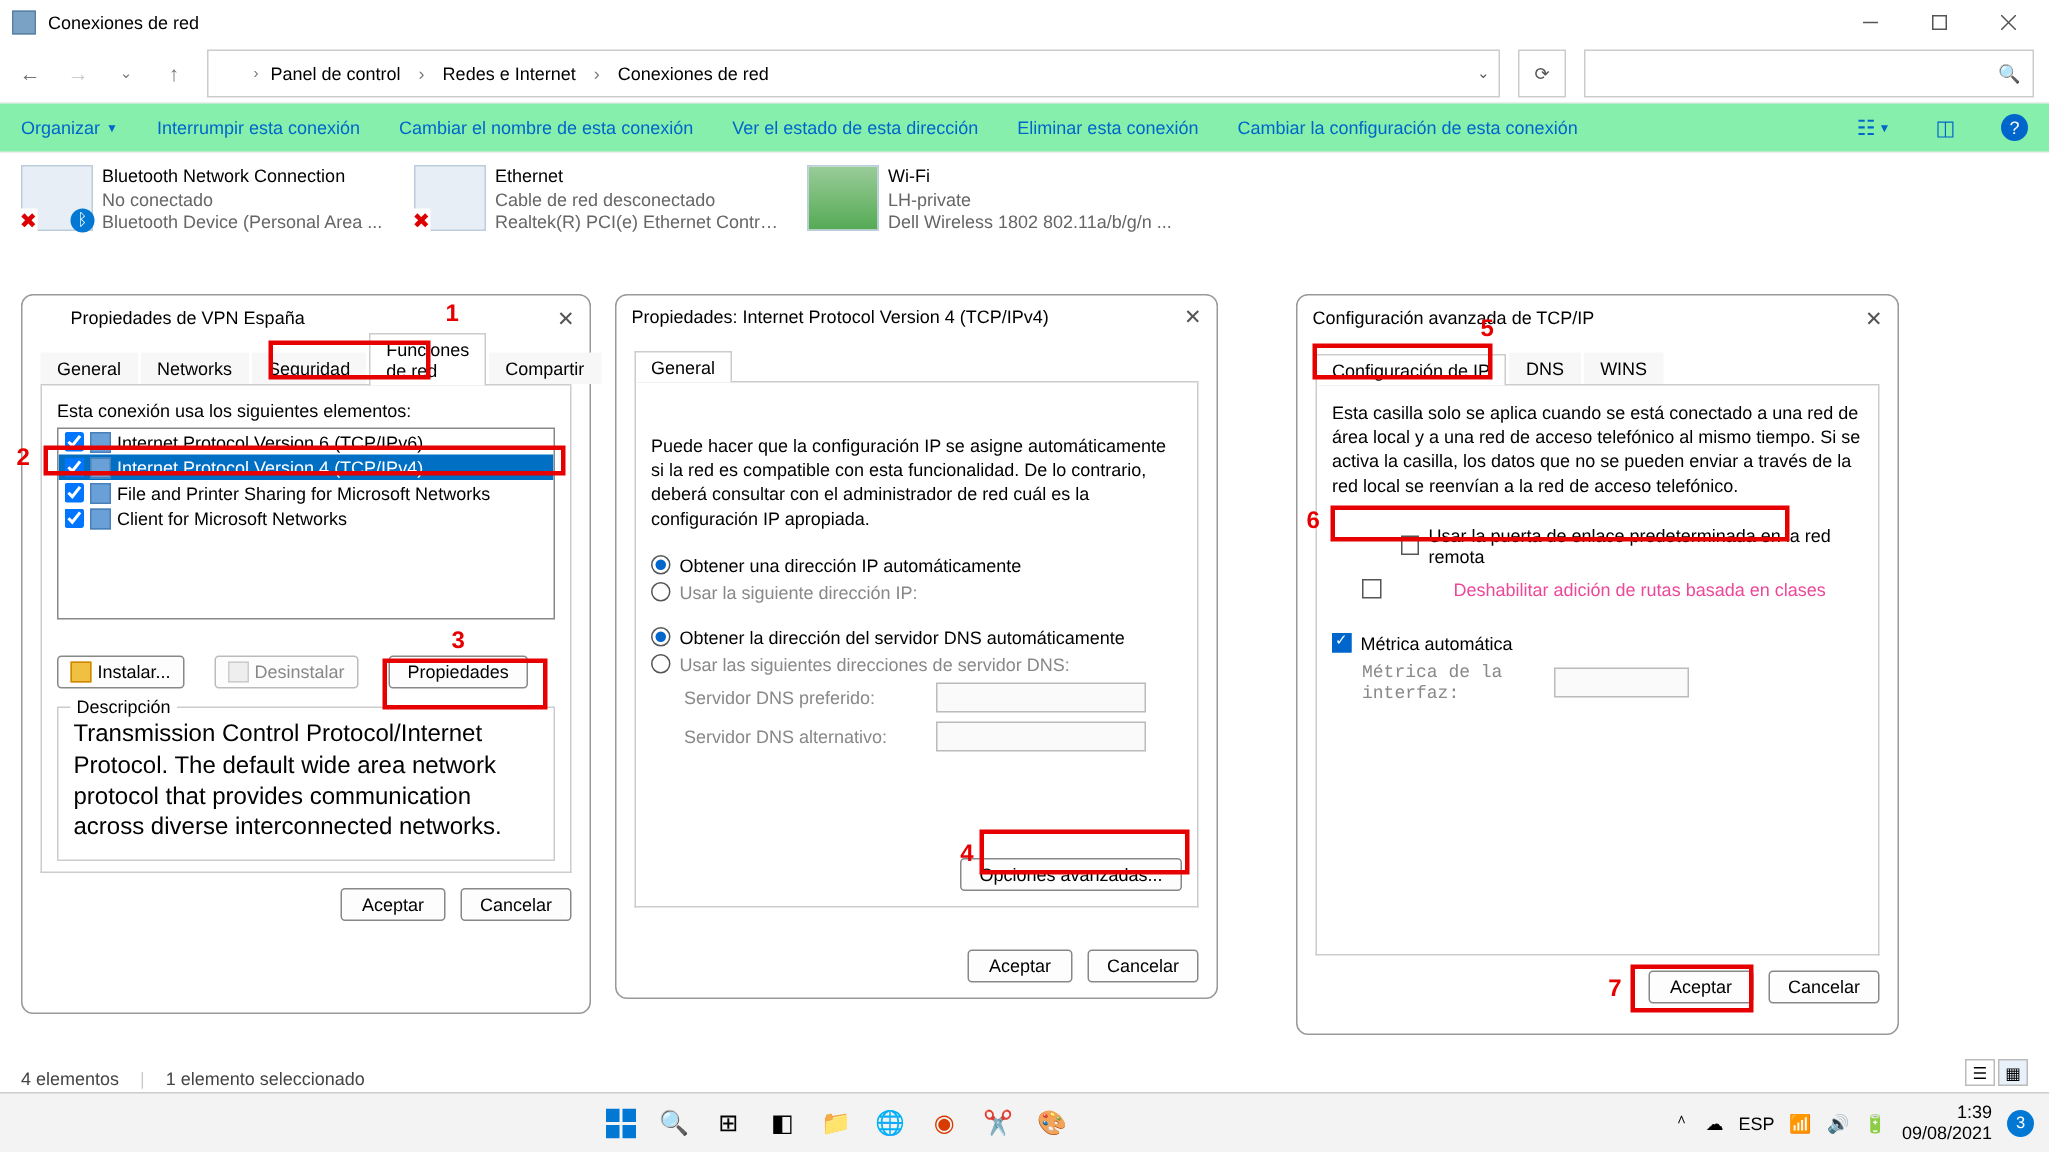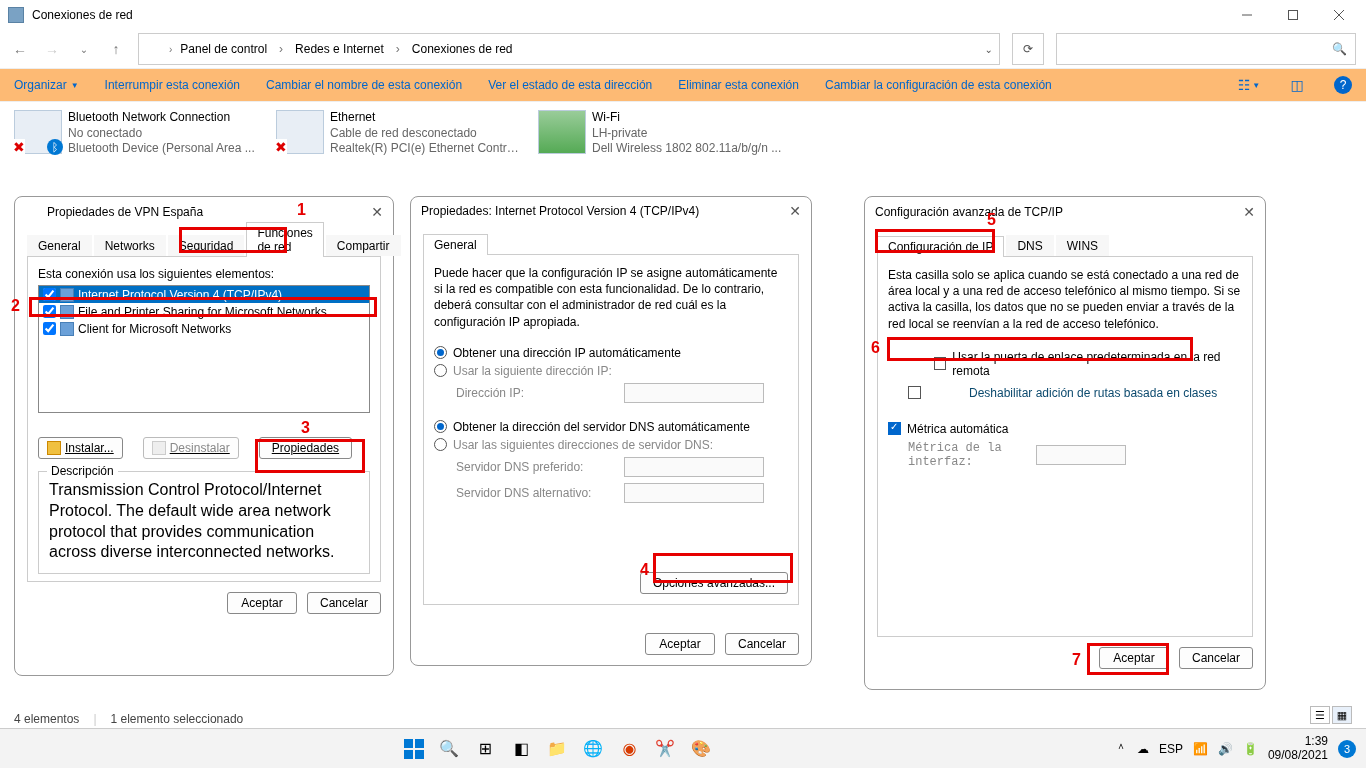--- a/index.html
+++ b/index.html
@@ -19,21 +19,21 @@
 .navbar { height: 38px; display:flex; align-items:center; padding: 0 10px; gap:12px; }
 .nav-arrow { width:20px; height:20px; display:flex; align-items:center; justify-content:center; color:#777; font-size:14px;}
 .addr { flex:1; height: 32px; border:1px solid #ccc; border-radius:0; display:flex; align-items:center; padding:0 6px; gap:8px; position:relative; }
 .addr .crumb { color:#000; }
 .addr .sep { color:#777; margin:0 4px;}
 .addr .chev { position:absolute; right:6px; color:#555; font-size:10px;}
 .btn-square { width:32px; height:32px; border:1px solid #ccc; display:flex; align-items:center; justify-content:center; color:#555; }
 .search-box { width:300px; height:32px; border:1px solid #ccc; display:flex; align-items:center; padding-right:8px; justify-content:flex-end; color:#777;}
 
 
-.cmdbar { height: 34px; display:flex; align-items:center; padding: 0 14px; gap:26px; background:#fdba74; border-top:1px solid #eee; border-bottom:1px solid #eee;}
+.cmdbar { height: 34px; display:flex; align-items:center; padding: 0 14px; gap:26px; background:#86efac; border-top:1px solid #eee; border-bottom:1px solid #eee;}
 .cmdbar .cmd { color:#0066cc; font-size:12px; cursor:default; display:flex; align-items:center; gap:4px;}
 .cmdbar .cmd .dd { font-size:8px;}
 .cmdbar .flex { flex:1;}
 .cmdbar .ricon { width:22px; height:22px; display:flex; align-items:center; justify-content:center; color:#0066cc; font-size:14px;}
 .help { width:18px; height:18px; border-radius:50%; background:#0066cc; color:#fff; font-size:12px; display:flex; align-items:center; justify-content:center;}
 
 
 .connections { display:flex; padding:6px 12px; gap:12px; }
 .conn { display:flex; gap:6px; width:250px; font-size:12px; padding:2px;}
 .conn.selected { background:#cfe4ff; border:1px solid #9cc2ea;}
@@ -199,37 +199,42 @@
       <div class="tabs">
         <div class="tab">General</div>
         <div class="tab">Networks</div>
         <div class="tab">Seguridad</div>
         <div class="tab active">Funciones de red</div>
         <div class="tab">Compartir</div>
       </div>
       <div class="fg" style="height:325px;">
         <div style="margin-bottom:4px;">Esta conexión usa los siguientes elementos:</div>
         <div class="listbox">
+          <div class="listrow">
+            <input type="checkbox" checked="" style="">
+              <span class="li-icon"></span>
+            <span>Internet Protocol Version 6 (TCP/IPv6)</span>
+          </div>
           <div class="listrow sel">
             <input type="checkbox" checked="" style="">
               <span class="li-icon"></span>
             <span>Internet Protocol Version 4 (TCP/IPv4)</span>
           </div>
           <div class="listrow">
             <input type="checkbox" checked="" style="">
               <span class="li-icon"></span>
             <span>File and Printer Sharing for Microsoft Networks</span>
           </div>
           <div class="listrow">
             <input type="checkbox" checked="" style="">
               <span class="li-icon"></span>
             <span>Client for Microsoft Networks</span>
           </div>
         </div>
-        <div style="display:flex; gap:20px; margin-top:24px;text-decoration:underline;">
+        <div style="display:flex; gap:20px; margin-top:24px;">
           <div class="btn icon">
               <span style="width:14px;height:14px;background:#f0c040;border:1px solid #c80;display:inline-block;"></span>
               <span>Instalar...</span>
             </div>
           <div class="btn icon" style="color:#888;border-color:#bbb;">
               <span style="width:14px;height:14px;background:#eee;border:1px solid #ccc;display:inline-block;"></span>
               <span>Desinstalar</span>
             </div>
           <div class="btn">Propiedades</div>
         </div>
@@ -256,32 +261,28 @@
     <div class="dlg-title">
       <span>Propiedades: Internet Protocol Version 4 (TCP/IPv4)</span>
       <div class="flex"></div>
       <span class="dlg-close">✕</span>
     </div>
     <div class="dlg-body">
       <div class="tabs">
         <div class="tab active">General</div>
       </div>
       <div class="fg" style="height:350px; position:relative;">
-        <div style="line-height:1.35; margin-bottom:14px;">Puede hacer que la configuración IP se asigne automáticamente si la red es compatible con esta funcionalidad. De lo contrario, deberá consultar con el administrador de red cuál es la configuración IP apropiada.</div>
+        <div style="line-height:1.35; margin-bottom:14px;margin-top:24px;">Puede hacer que la configuración IP se asigne automáticamente si la red es compatible con esta funcionalidad. De lo contrario, deberá consultar con el administrador de red cuál es la configuración IP apropiada.</div>
         <div class="radio-row">
             <span class="radio checked"></span>
             <span>Obtener una dirección IP automáticamente</span>
           </div>
         <div class="radio-row" style="color:#888;">
             <span class="radio"></span>
             <span>Usar la siguiente dirección IP:</span>
-          </div>
-        <div class="field-row">
-            <span class="lbl">Dirección IP:</span>
-            <span class="inp"></span>
           </div>
         <div style="height:12px;"></div>
         <div class="radio-row">
             <span class="radio checked"></span>
             <span>Obtener la dirección del servidor DNS automáticamente</span>
           </div>
         <div class="radio-row" style="color:#888;">
             <span class="radio"></span>
             <span>Usar las siguientes direcciones de servidor DNS:</span>
           </div>
@@ -317,21 +318,21 @@
         <div class="tab active">Configuración de IP</div>
         <div class="tab">DNS</div>
         <div class="tab">WINS</div>
       </div>
       <div class="fg" style="height:380px; border:1px solid #ccc; border-top:none;">
         <div style="line-height:1.35; margin-bottom:14px;">Esta casilla solo se aplica cuando se está conectado a una red de área local y a una red de acceso telefónico al mismo tiempo. Si se activa la casilla, los datos que no se pueden enviar a través de la red local se reenvían a la red de acceso telefónico.</div>
         <div class="radio-row" style="padding:4px 0;margin-left:46px;">
           <span class="chk"></span>
           <span>Usar la puerta de enlace predeterminada en la red remota</span>
         </div>
-        <div class="radio-row" style="padding:4px 0 4px 20px; color:#0c4a6e;gap:48px;">
+        <div class="radio-row" style="padding:4px 0 4px 20px; color:#ec4899;gap:48px;">
           <span class="chk"></span>
           <span>Deshabilitar adición de rutas basada en clases</span>
         </div>
         <div style="height:16px;"></div>
         <div class="radio-row">
           <span class="chk checked"></span>
           <span>Métrica automática</span>
         </div>
         <div class="field-row" style="padding-left:20px;">
           <span class="lbl" style="width:120px;font-family:Liberation Mono, monospace;">Métrica de la interfaz:</span>

